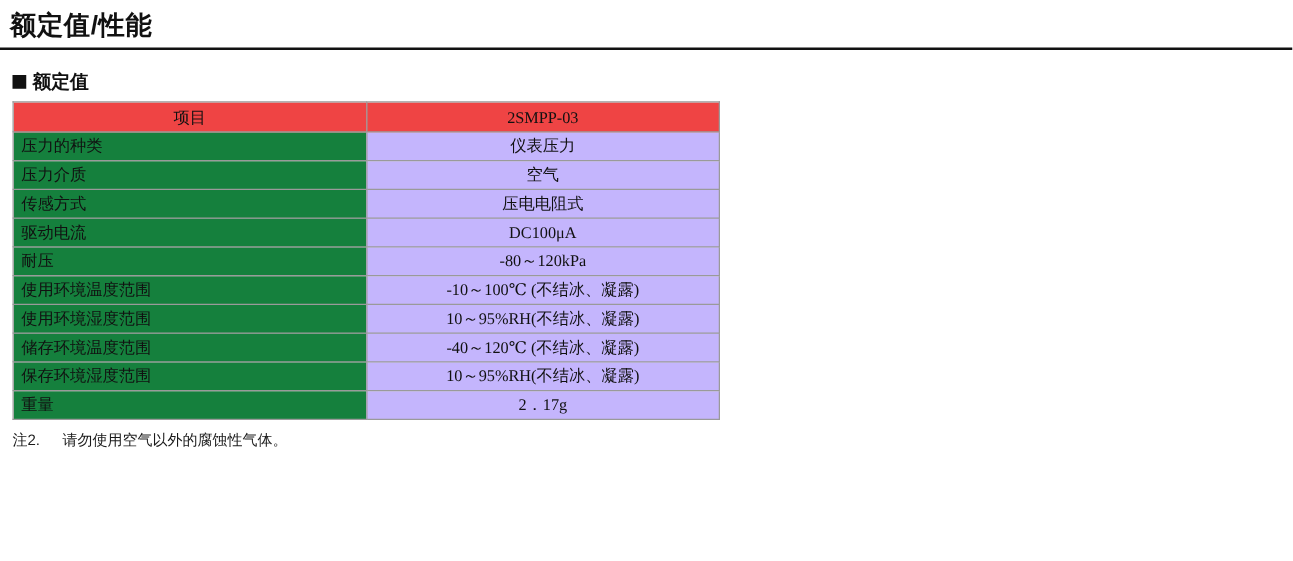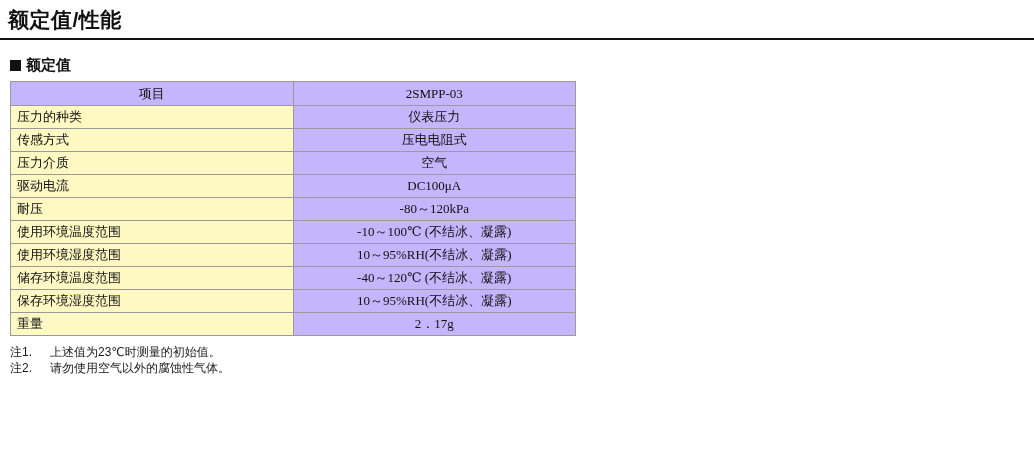--- a/index.html
+++ b/index.html
@@ -61,29 +61,29 @@
   }
   table.spec th, table.spec td {
     border: 1px solid #9a9a9a;
     font-size: 13px;
     height: 22px;
     line-height: 20px;
     padding: 0 6px;
     font-family: "Liberation Serif", "DejaVu Serif", serif;
   }
   table.spec th {
-    background: #c4b5fd;
+    background: #ef4444;
     font-weight: normal;
     text-align: center;
     font-size: 13px;
     color: #111111;
     height: 23px;
   }
   table.spec td.label {
-    background: #fef9c3;
+    background: #15803d;
     text-align: left;
     width: 224px;
     color: #111111;
   }
   table.spec td.value {
     background: #c4b5fd;
     text-align: center;
     color: #111111;
   }
   .notes {
@@ -121,26 +121,26 @@
         <th>项目</th>
         <th>2SMPP-03</th>
       </tr>
     </thead>
     <tbody>
       <tr>
         <td class="label">压力的种类</td>
         <td class="value">仪表压力</td>
       </tr>
       <tr>
+        <td class="label">压力介质</td>
+        <td class="value">空气</td>
+      </tr>
+      <tr>
         <td class="label">传感方式</td>
         <td class="value">压电电阻式</td>
-      </tr>
-      <tr>
-        <td class="label">压力介质</td>
-        <td class="value">空气</td>
       </tr>
       <tr>
         <td class="label">驱动电流</td>
         <td class="value">DC100μA</td>
       </tr>
       <tr>
         <td class="label">耐压</td>
         <td class="value">-80～120kPa</td>
       </tr>
       <tr>
@@ -161,22 +161,18 @@
       </tr>
       <tr>
         <td class="label">重量</td>
         <td class="value">2．17g</td>
       </tr>
     </tbody>
   </table>
 
   <div class="notes">
     <div class="note-row">
-      <span class="note-label">注1.</span>
-      <span>上述值为23℃时测量的初始值。</span>
-    </div>
-    <div class="note-row">
       <span class="note-label">注2.</span>
       <span>请勿使用空气以外的腐蚀性气体。</span>
     </div>
   </div>
 
 </div>
 
 </body></html>

